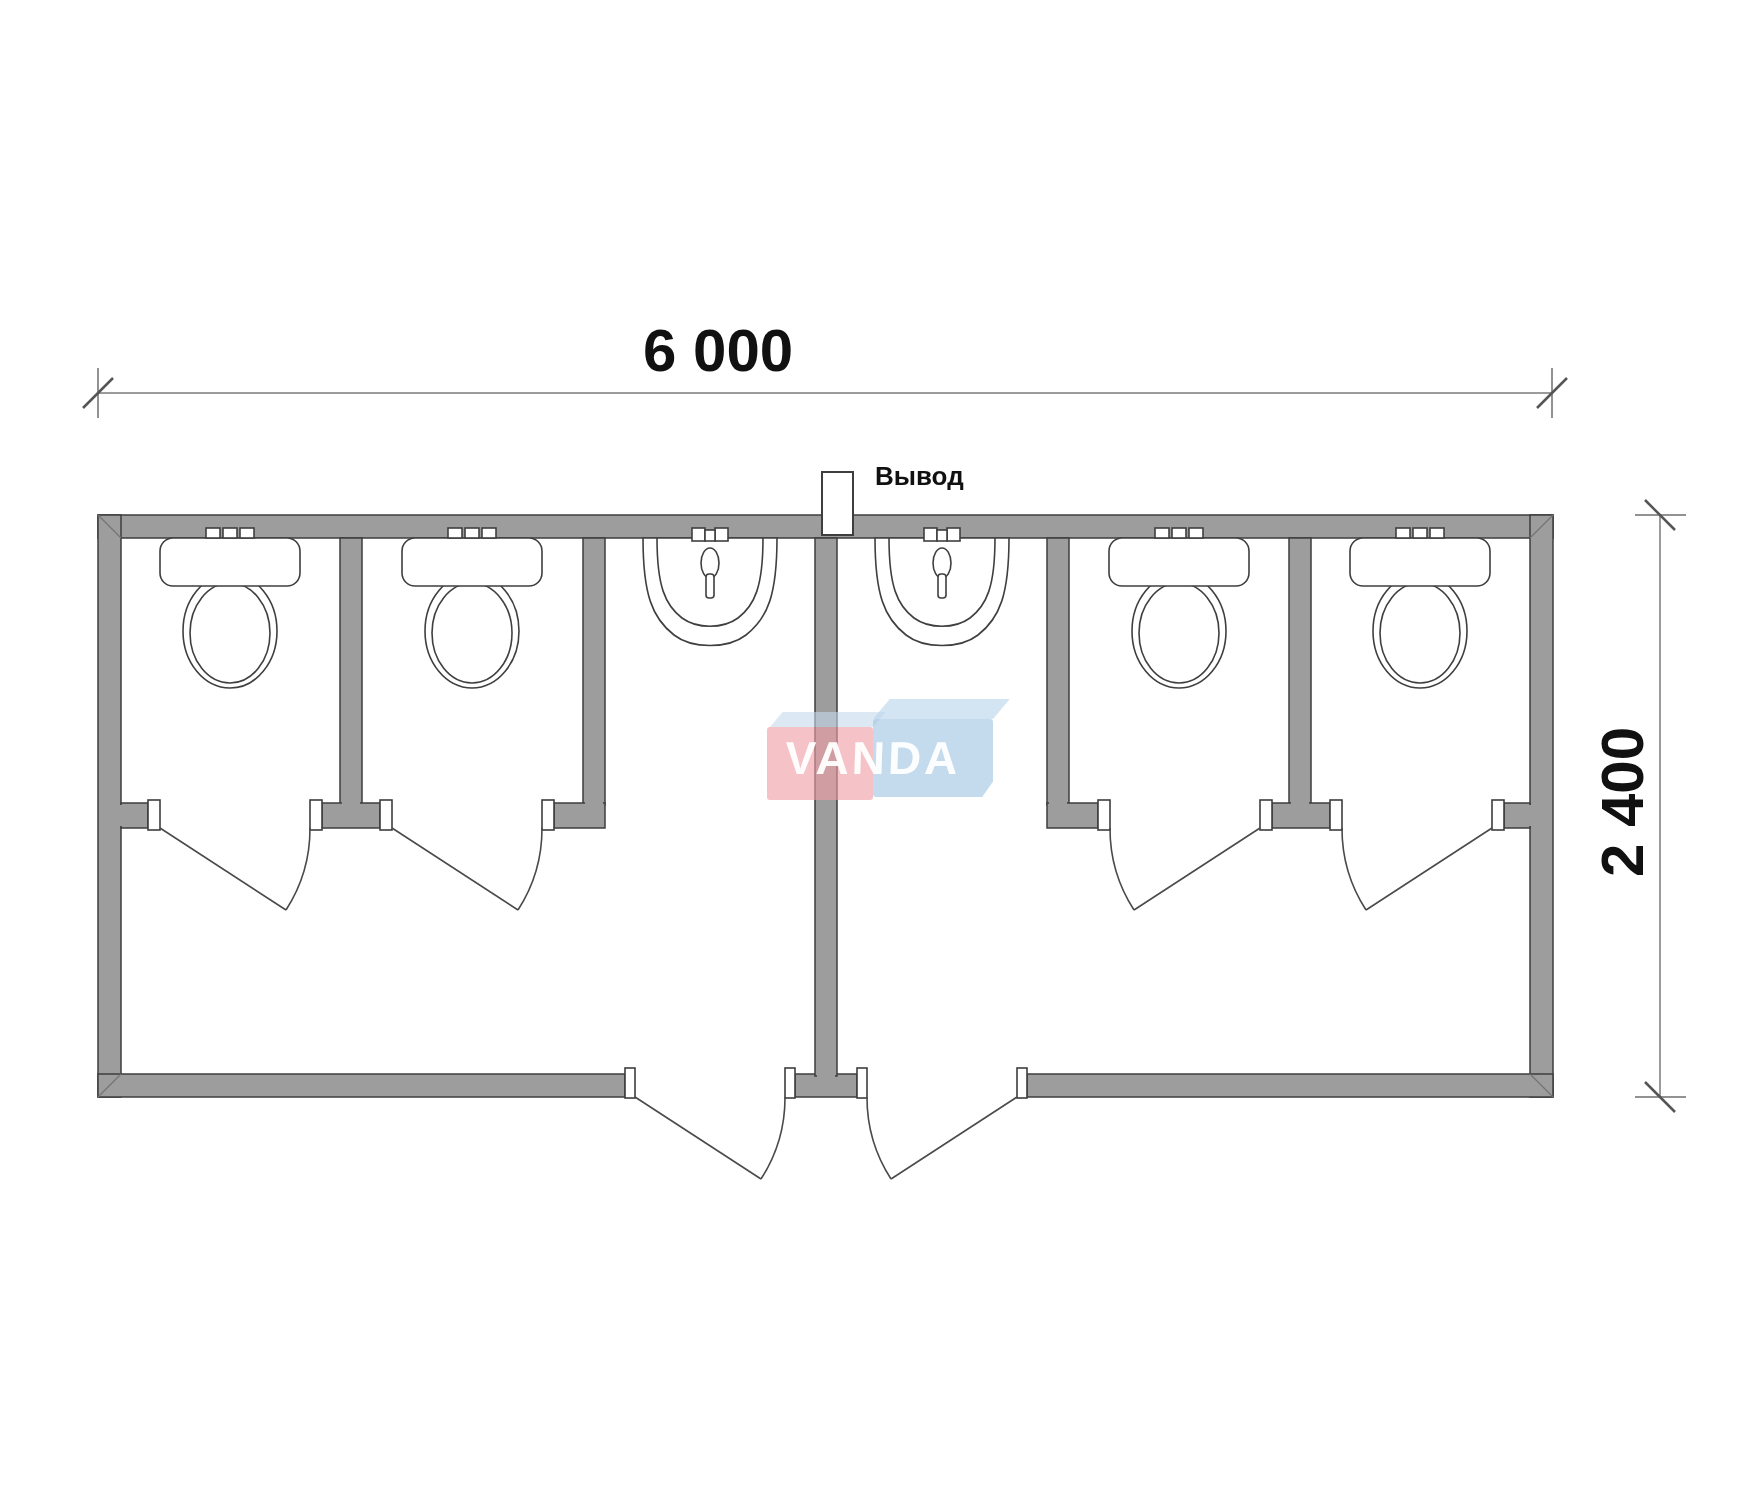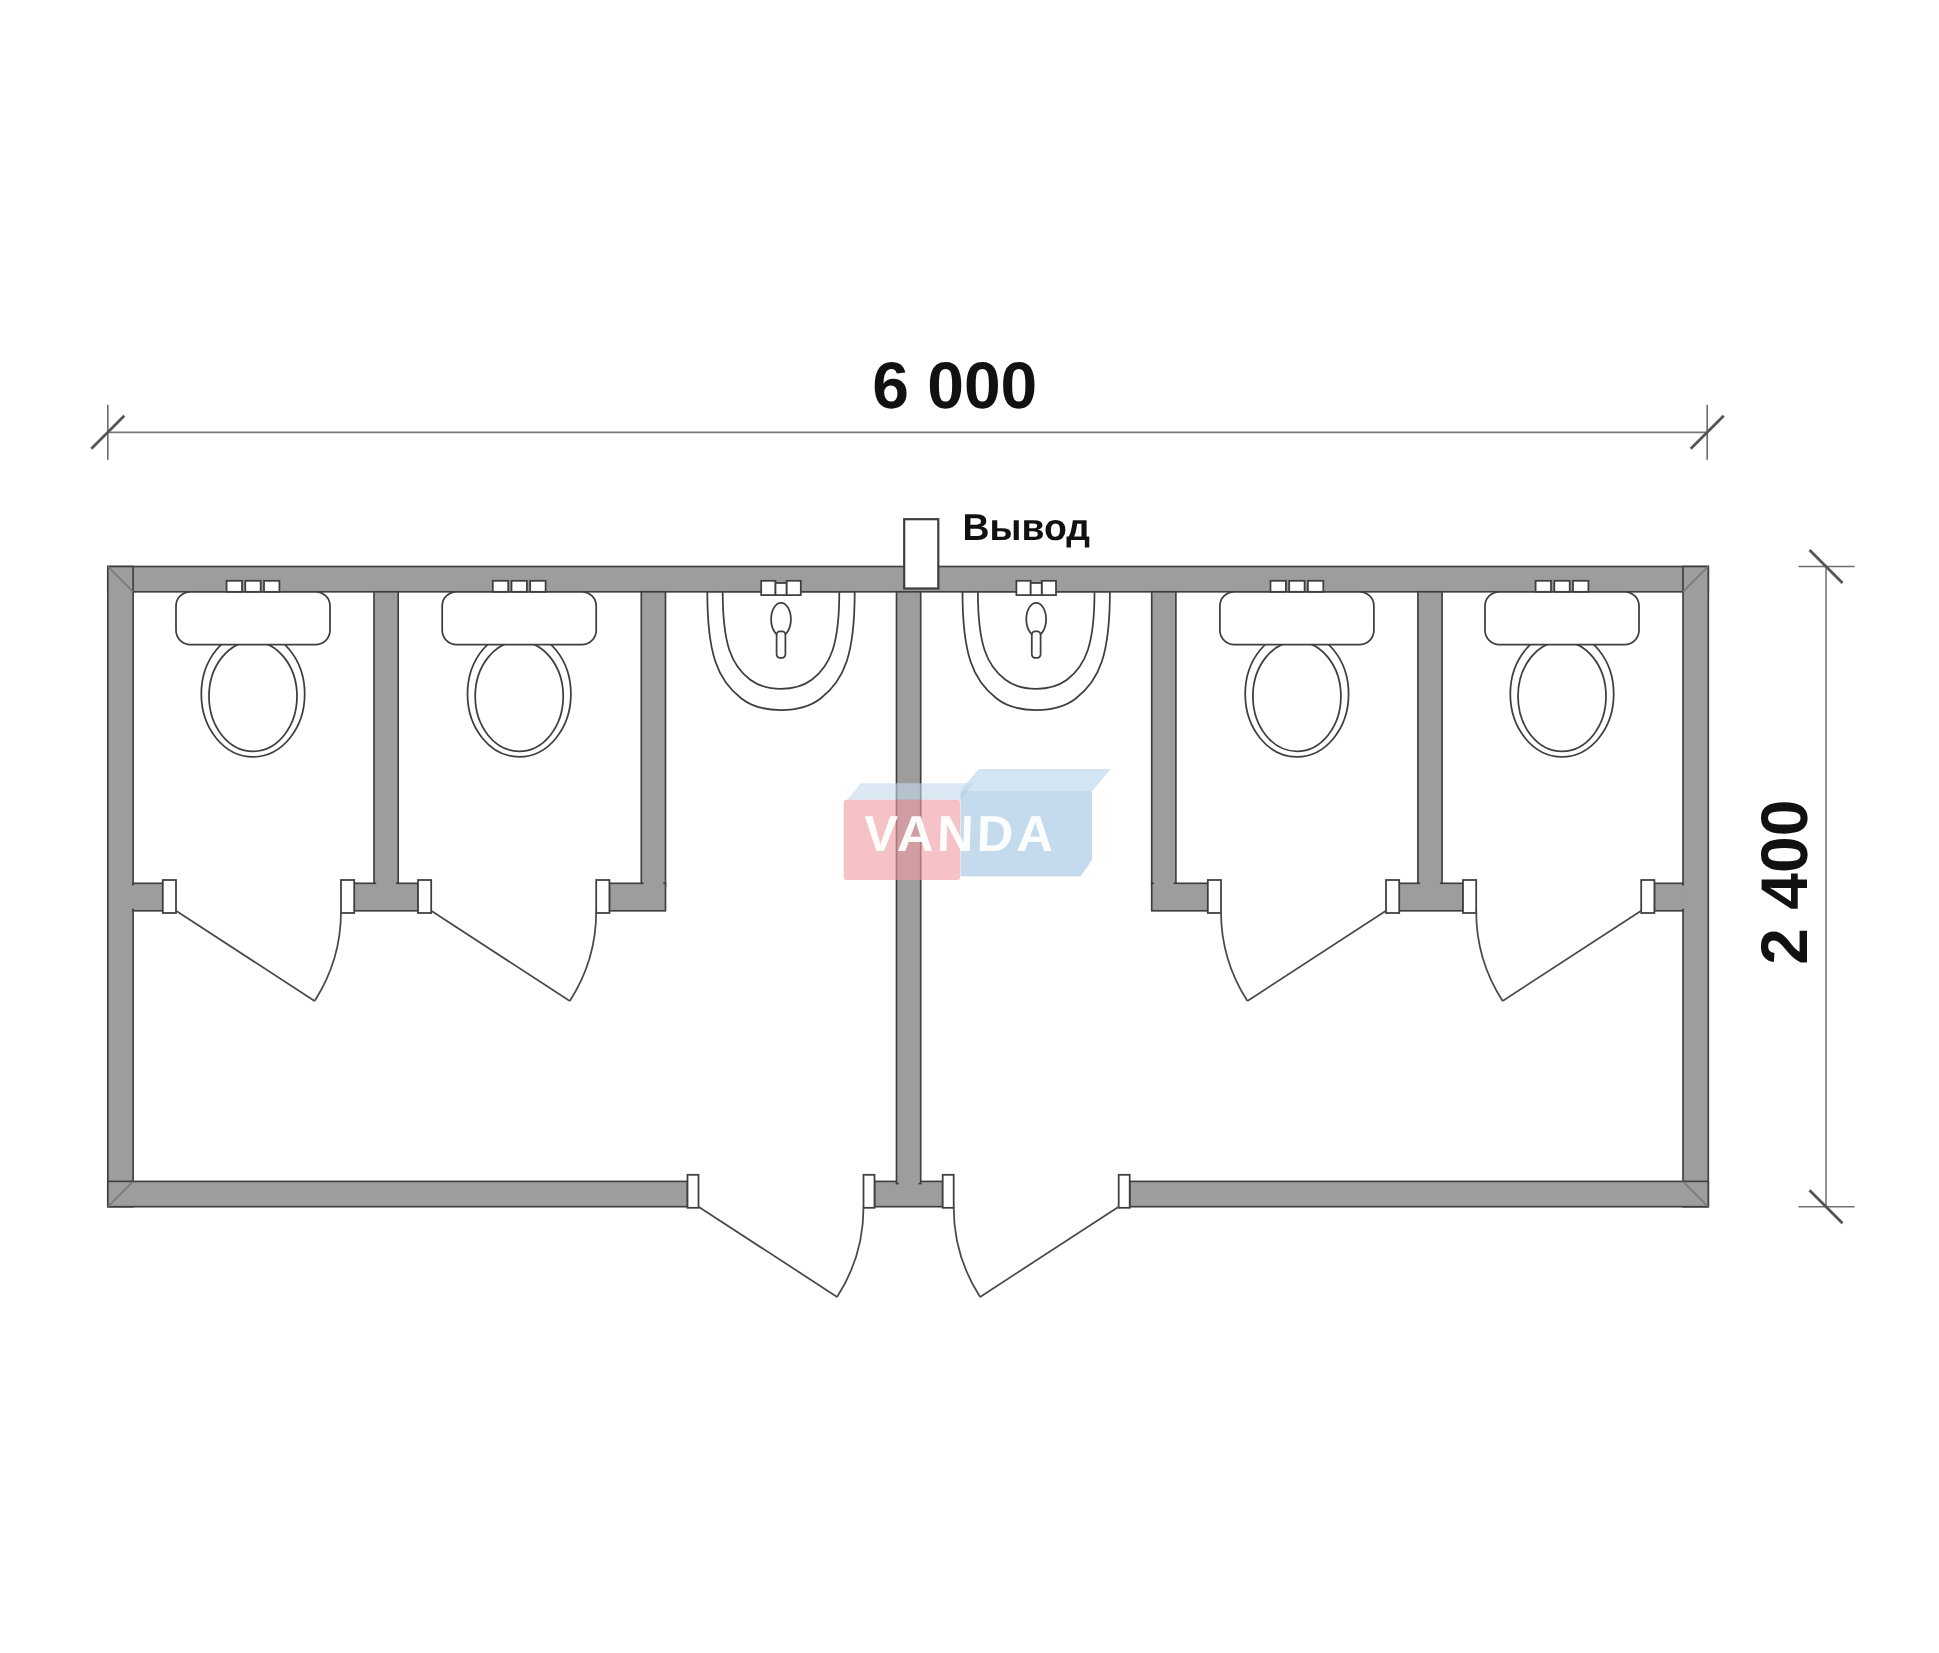--- a/index.html
+++ b/index.html
@@ -1,24 +1,24 @@
 <!DOCTYPE html>
 <html><head>
 <meta charset="utf-8">
 <style>
   html,body{margin:0;padding:0;background:#fff;}
   #canvas{position:relative;width:1763px;height:1503px;background:#ffffff;overflow:hidden;
           font-family:"Liberation Sans", sans-serif;}
   #plan-svg{position:absolute;left:0;top:0;}
   .label{position:absolute;color:#111;font-weight:bold;white-space:nowrap;}
   #dim-width-label{left:643px;top:316px;width:300px;height:70px;font-size:60px;
-                   line-height:70px;text-align:right;}
+                   line-height:70px;text-align:left;}
   #dim-height-label{left:1473px;top:770px;width:300px;height:64px;font-size:60px;
                     line-height:64px;text-align:center;transform:rotate(-90deg);}
-  #outlet-label{left:875px;top:461px;font-size:34px;}
+  #outlet-label{left:875px;top:461px;font-size:26px;}
   
   .wm{position:absolute;}
   #wm-top-left{left:770px;top:712px;width:103px;height:15px;background:rgba(196,219,238,0.60);
                transform:skewX(-40deg);transform-origin:0 100%;}
   #wm-top-right{left:873px;top:699px;width:120px;height:20px;background:rgba(188,214,235,0.65);
                 transform:skewX(-40deg);transform-origin:0 100%;}
   #wm-face-left{left:767px;top:727px;width:106px;height:73px;background:rgba(238,157,164,0.62);
                 border-radius:3px;}
   #wm-face-right{left:873px;top:719px;width:120px;height:78px;background:rgba(160,196,226,0.62);
                  border-radius:3px;clip-path:polygon(0 0,100% 0,100% 80%,91% 100%,0 100%);}

